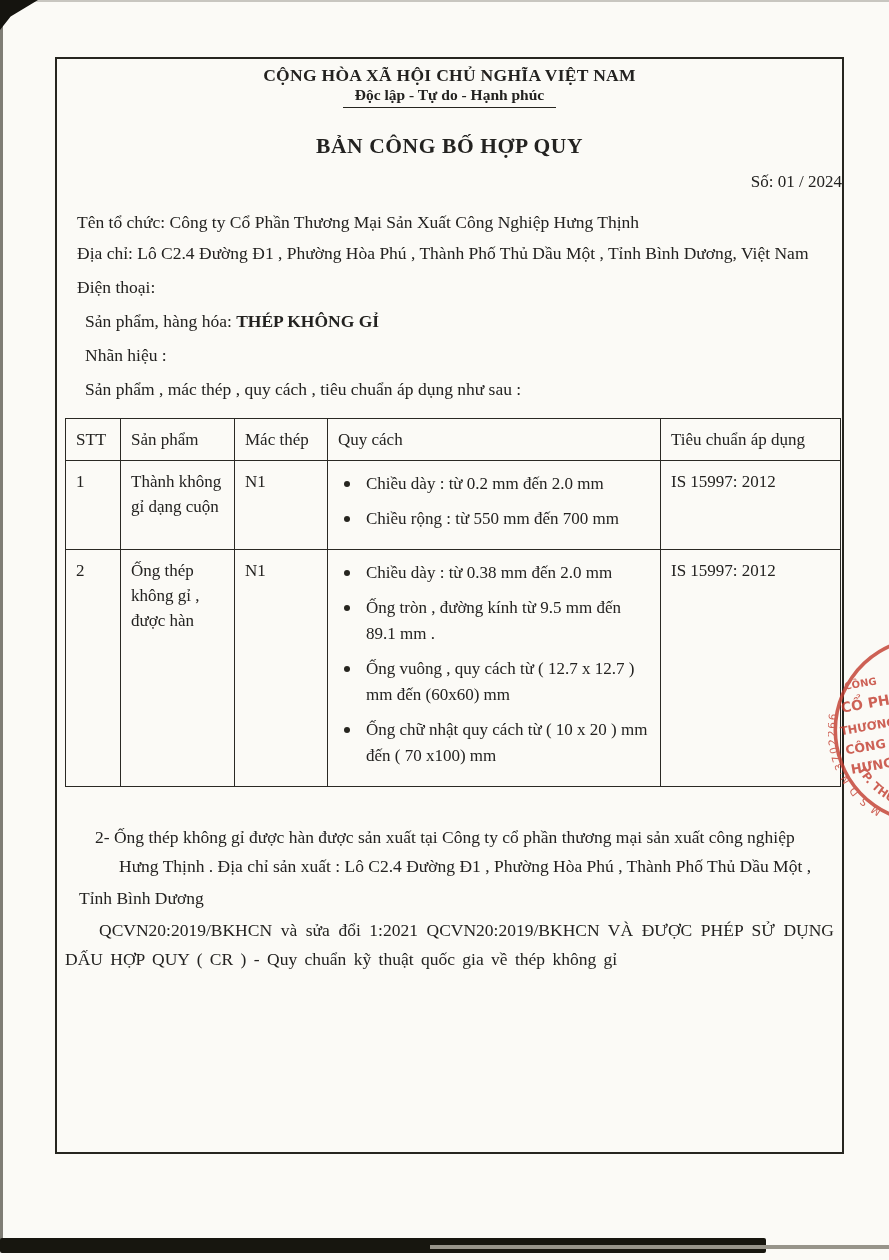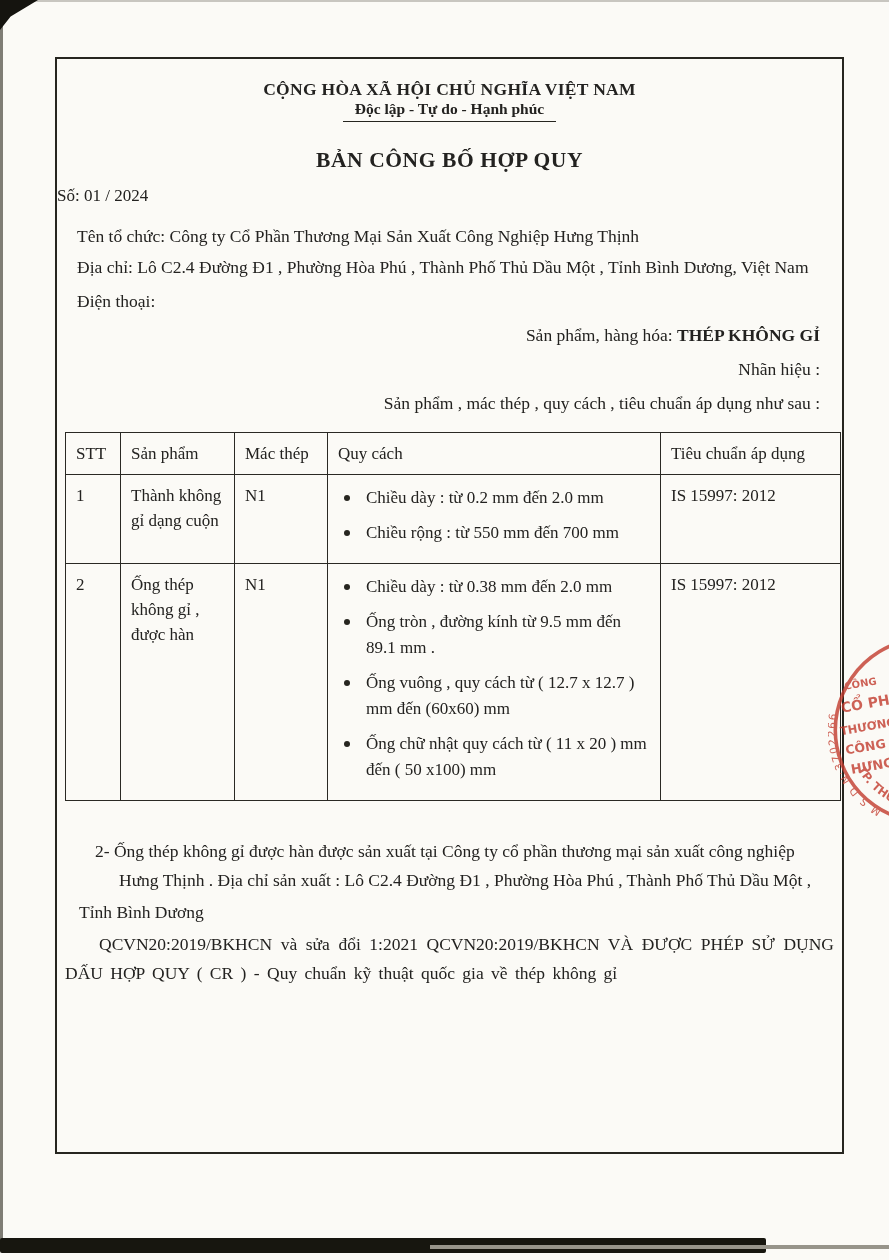--- a/index.html
+++ b/index.html
@@ -14,36 +14,36 @@
   
   .edge-left { position:absolute; left:0; top:26px; width:3px; height:1216px; background:#55534a; opacity:.75; }
   .edge-top { position:absolute; left:0; top:0; width:889px; height:2px; background:#8a887e; opacity:.45; }
   .corner-tl { position:absolute; left:0; top:0; width:38px; height:30px; background:#15140f;
                clip-path:polygon(0 0,100% 0,28% 55%,0 100%); }
   .band-bottom { position:absolute; left:0; top:1238px; width:766px; height:15px; background:#17160f; border-radius:2px; }
   .line-bottom { position:absolute; left:430px; top:1245px; width:459px; height:4px; background:#97948a; }
 
   .frame {
     position:absolute; left:55px; top:57px; width:789px; height:1097px;
-    border:2px solid #26251f; padding-top:20px;
+    border:2px solid #26251f; padding-top:6px;
   }
 
   .center { text-align:center; }
   .nat-title { font-size:17.5px; font-weight:bold; letter-spacing:.3px; }
   .motto-wrap { text-align:center; }
   .motto { display:inline-block; font-size:15.5px; font-weight:bold;
            border-bottom:1.6px solid #26251f; padding:0 12px 3px; }
 
   .doc-title { text-align:center; font-size:21.5px; font-weight:bold; letter-spacing:.6px; margin-top:26px; }
-  .doc-no { text-align:left; font-size:17px; margin-top:13px; }
+  .doc-no { text-align:right; font-size:17px; margin-top:13px; }
 
   .body-block { margin:16px 22px 0 20px; font-size:17.5px; line-height:29px; }
   .bl { margin-top:2px; }
   .mt { margin-top:5px; }
-  .indent-sm { margin-left:8px;text-align:right; }
+  .indent-sm { margin-left:8px; }
   .bold { font-weight:bold; }
 
   table.doc-table { border-collapse:collapse; table-layout:fixed; width:775px; margin:14px 0 0 8px; }
   .doc-table th, .doc-table td {
     border:1.8px solid #2a2924; font-size:17px; font-weight:normal;
     padding:8px 10px; vertical-align:top; text-align:left; line-height:25px;
   }
   .doc-table th { vertical-align:middle; height:42px;margin-top:24px; }
   .th-stt, .c-center { text-align:center; }
   .c-sp { text-align:justify; }
@@ -125,21 +125,21 @@
           </tr>
           <tr>
             <td class="c-center">2</td>
             <td class="c-sp">Ống thép không gỉ , được hàn</td>
             <td class="c-mt">N1</td>
             <td>
               <ul class="spec-list">
                 <li>Chiều dày : từ 0.38 mm đến 2.0 mm</li>
                 <li>Ống tròn , đường kính từ 9.5 mm đến 89.1 mm .</li>
                 <li>Ống vuông , quy cách từ ( 12.7 x 12.7 ) mm đến (60x60) mm</li>
-                <li>Ống chữ nhật quy cách từ ( 11 x 20 ) mm đến ( 50 x100) mm</li>
+                <li>Ống chữ nhật quy cách từ ( 10 x 20 ) mm đến ( 70 x100) mm</li>
               </ul>
             </td>
             <td>IS 15997: 2012</td>
           </tr>
         </tbody>
     </table>
 
     <div class="notes">
         <div class="note note-item2">2- Ống thép không gỉ được hàn được sản xuất tại Công ty cổ phần thương mại sản xuất công nghiệp Hưng Thịnh . Địa chỉ sản xuất : Lô C2.4 Đường Đ1 , Phường Hòa Phú , Thành Phố Thủ Dầu Một ,</div>
         <div class="note note-flush">Tỉnh Bình Dương</div>

